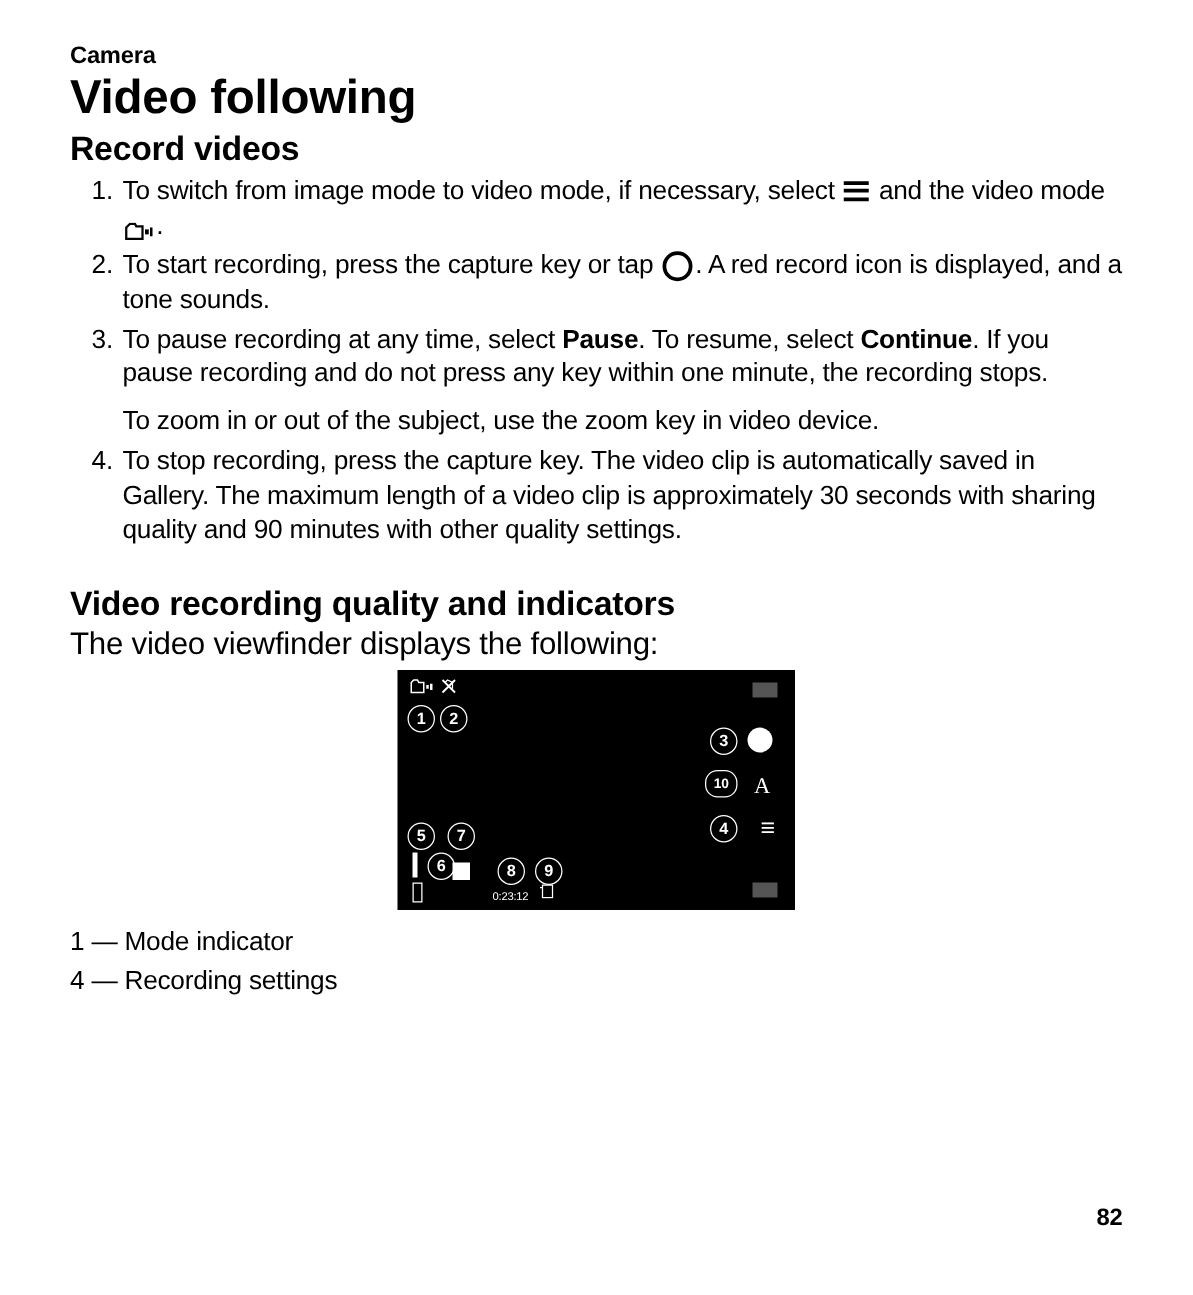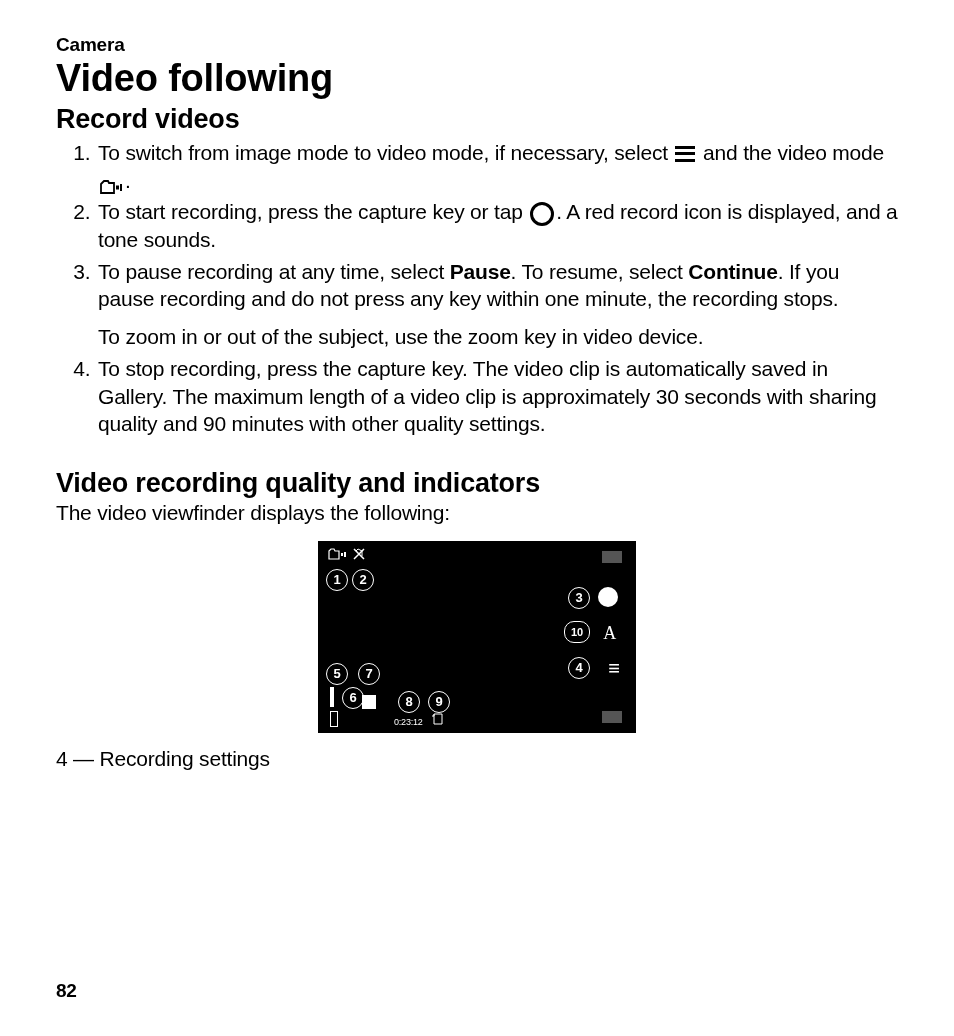--- a/index.html
+++ b/index.html
@@ -12,25 +12,25 @@
     position:relative;
     letter-spacing:-0.2px;
   }
   .header{font-size:19px;font-weight:700;margin-bottom:0px;}
   h1{font-size:38px;font-weight:800;margin:2px 0 0 0;line-height:1.1;}
   h2{font-size:27px;font-weight:800;margin:4px 0 2px 0;}
   h2.sec2{margin-top:30px;}
   ol{margin:4px 0 0 0;padding-left:40px;font-size:21px;line-height:1.32;}
   ol>li{padding-left:2px;margin-bottom:4px;}
   .sub{margin-top:10px;}
-  .intro{font-size:21px;margin:2px 0 16px 0;}
+  .intro{font-size:25px;margin:2px 0 6px 0;}
   .legend{font-size:21px;margin-top:6px;line-height:1.5;}
   .legend div{margin:0;}
   b{font-weight:800;}
-  .footer{position:absolute;left:56px;right:56px;bottom:34px;display:flex;justify-content:flex-start;font-size:19px;font-weight:700;}
+  .footer{position:absolute;left:56px;right:56px;bottom:50px;display:flex;justify-content:flex-end;font-size:19px;font-weight:700;}
   
   .ico{display:inline-block;vertical-align:middle;}
   .ico-menu{width:20px;height:16px;position:relative;margin:0 2px;}
   .ico-menu::before,.ico-menu::after,.ico-menu span{content:"";position:absolute;left:0;right:0;height:3px;background:#000;}
   .ico-menu::before{top:0;} .ico-menu::after{bottom:0;}
   .ico-menu span{top:6px;}
   .ico-cam{width:23px;height:15px;margin:0 2px;}
   .ico-circle{width:18px;height:18px;border:3px solid #000;border-radius:50%;margin:0 2px;}
   
   .vf{width:318px;height:192px;background:#000;margin:6px auto 10px auto;position:relative;color:#fff;font-family:Arial,sans-serif;}
@@ -106,18 +106,19 @@
   <div class="sq" style="bottom:24px;left:44px;"></div>
   <div class="time">0:23:12</div>
   <div class="mem">
     <svg width="12" height="12" viewBox="0 0 12 12">
         <path d="M2 1 L10 1 L10 11 L2 11 Z M2 1 L2 3 L0 3" fill="none" stroke="#fff" stroke-width="1"></path>
       </svg>
   </div>
 </div>
 
 <div class="legend">
+  <div>1 — Mode indicator</div>
   <div>4 — Recording settings</div>
 </div>
 
 <div class="footer">
   <span>82</span>
 </div>
 
 </body></html>

